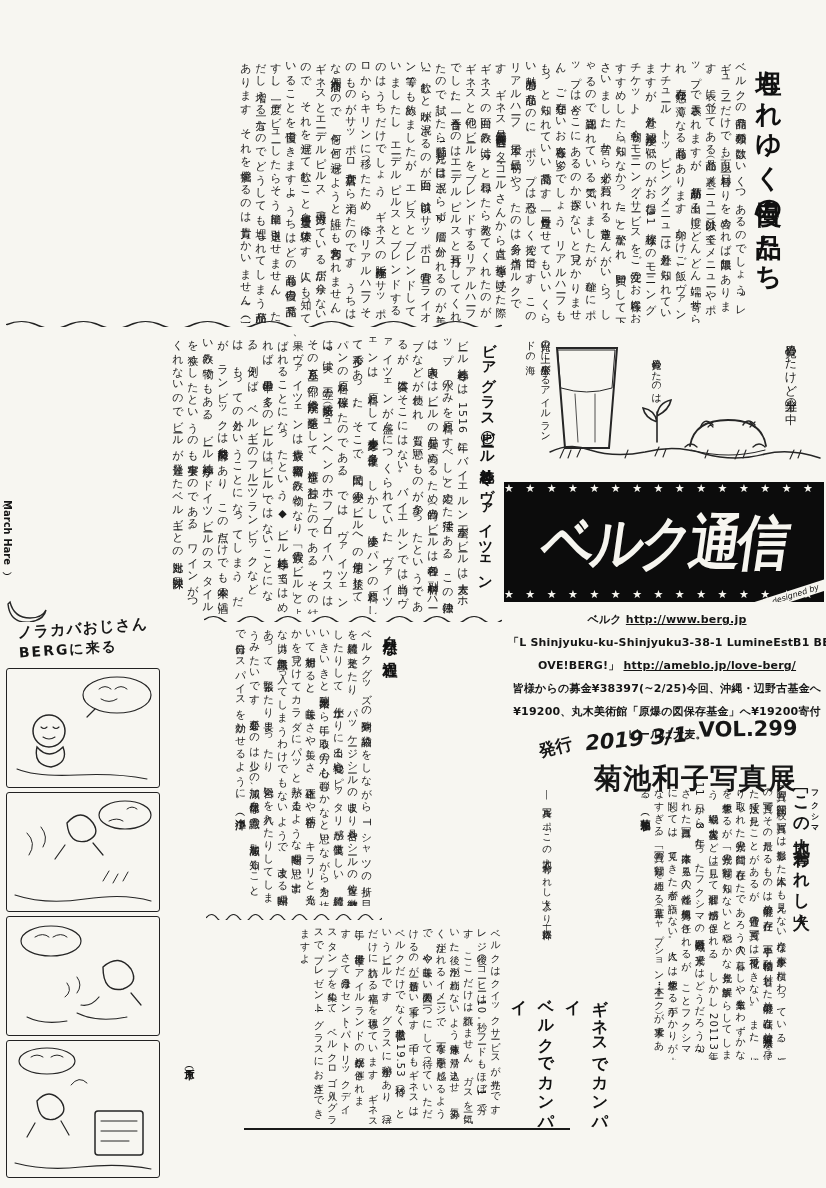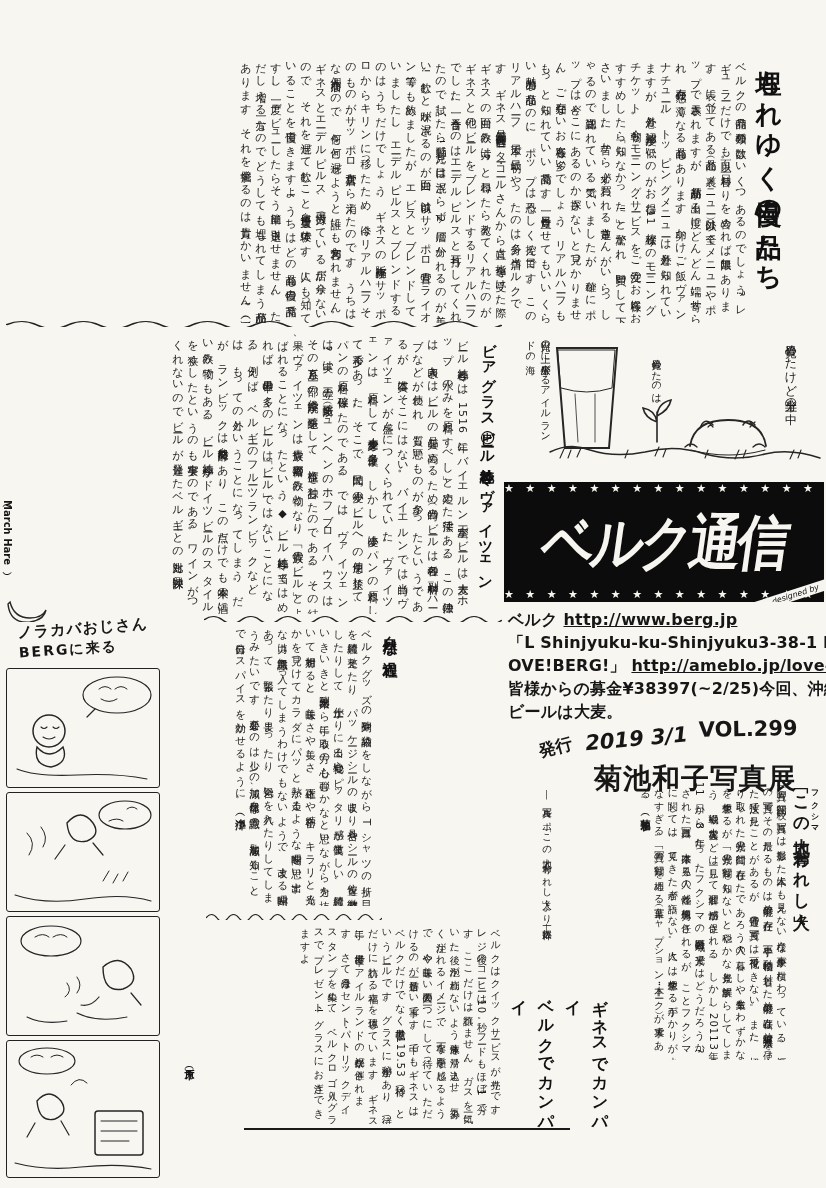--- a/index.html
+++ b/index.html
@@ -11,21 +11,21 @@
   .vtitle{writing-mode:vertical-rl;text-orientation:mixed;font-weight:bold;color:#111;}
   .sig{font-weight:bold;}
   .wavy svg{display:block;}
   a{color:#161616;}
   
   .logo-box{background:#0c0c0c;color:#f6f5ef;display:flex;flex-direction:column;justify-content:space-between;overflow:hidden;}
   .star-row{font-size:11px;letter-spacing:4px;text-align:center;line-height:14px;color:#f6f5ef;white-space:nowrap;}
   .logo-word{font-size:52px;font-weight:bold;text-align:center;letter-spacing:-4px;transform:skewX(-8deg) scaleY(1.15);line-height:60px;white-space:nowrap;}
   .ribbon{position:absolute;right:-14px;bottom:2px;background:#f6f5ef;color:#0c0c0c;font-size:8px;padding:1px 18px;transform:rotate(-18deg);font-style:italic;white-space:nowrap;}
   
-  .contact-line{font-size:16px;line-height:23px;letter-spacing:0.2px;font-weight:bold;white-space:nowrap;}
+  .contact-line{font-size:11px;line-height:23px;letter-spacing:0.2px;font-weight:bold;white-space:nowrap;text-align:center;}
   .contact-line a{text-decoration:underline;}
   
   .issue{transform:rotate(-5deg);white-space:nowrap;}
   .issue .lab{display:inline-block;font-size:17px;font-weight:bold;transform:rotate(-10deg);}
   .issue .date{display:inline-block;font-size:21px;font-weight:bold;font-style:italic;margin-left:8px;}
   .issue .vol{display:inline-block;font-size:21px;font-weight:bold;transform:rotate(4deg);margin-left:6px;}
   
   .k-heading{font-size:28px;font-weight:bold;letter-spacing:1px;white-space:nowrap;}
   .k-title{font-size:16.5px;font-weight:bold;letter-spacing:2px;}
   .k-title rt{font-size:8px;letter-spacing:0;}
@@ -96,20 +96,21 @@
 
   <div class="abs" style="left:508px;top:608px;width:318px;">
     <div class="contact-line">
       <span>ベルク </span><a href="#">http://www.berg.jp</a>
     </div>
     <div class="contact-line">「L Shinjyuku-ku-Shinjyuku3-38-1 LumineEstB1 BERG</div>
     <div class="contact-line">
       <span>OVE!BERG!」 </span><a href="#">http://ameblo.jp/love-berg/</a>
     </div>
     <div class="contact-line">皆様からの募金¥38397(~2/25)今回、沖縄・辺野古基金へ</div>
+    <div class="contact-line">¥19200、丸木美術館「原爆の図保存基金」へ¥19200寄付</div>
     <div class="contact-line">ビールは大麦。</div>
   </div>
 
   <div class="abs issue" style="left:538px;top:724px;">
     <span class="lab">発行</span>
     <span class="date">2019 3/1</span>
     <span class="vol">VOL.299</span>
   </div>
 
   <div class="abs k-heading" style="left:594px;top:760px;">菊池和子写真展</div>

